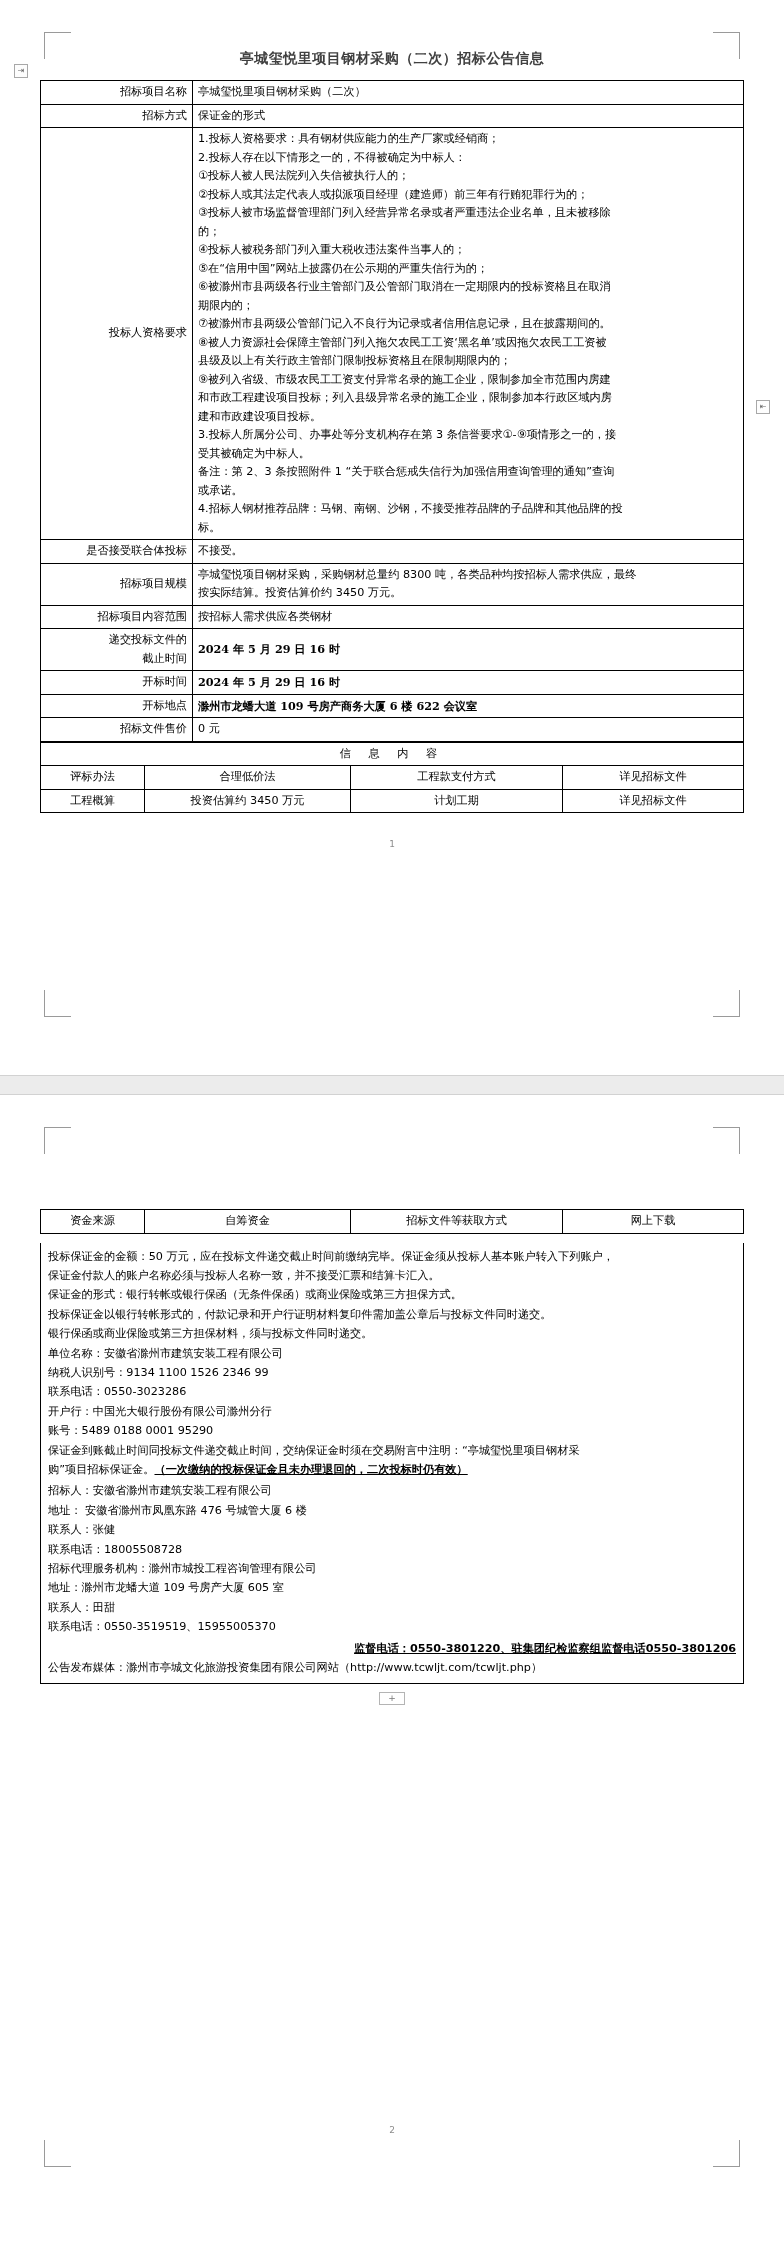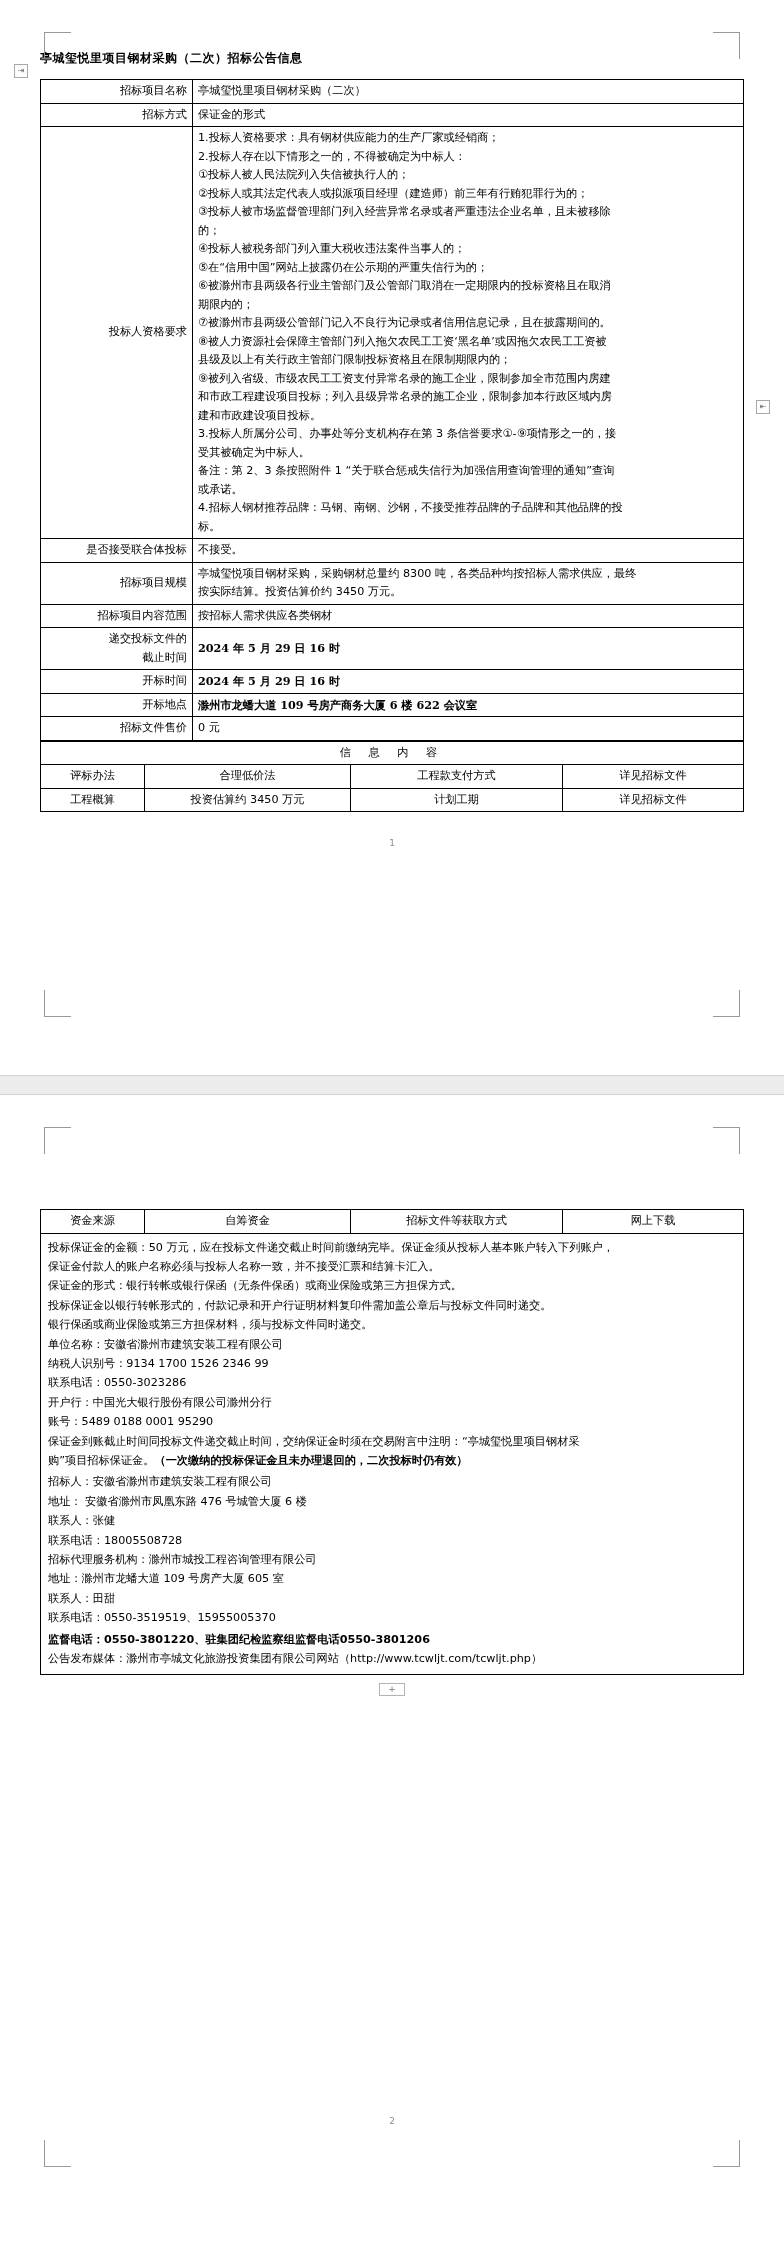--- a/index.html
+++ b/index.html
@@ -29,26 +29,27 @@
   .crop.tr{border-right:1px solid #9a9a9a;border-top:1px solid #9a9a9a;}
   .crop.bl{border-left:1px solid #9a9a9a;border-bottom:1px solid #9a9a9a;}
   .crop.br{border-right:1px solid #9a9a9a;border-bottom:1px solid #9a9a9a;}
 
   
   .handle{position:absolute;width:12px;height:12px;border:1px solid #a8a8a8;background:#fdfdfd;
     font-size:8px;line-height:11px;text-align:center;color:#666;}
 
   
   .doc-title{
+    text-align:center;
     font-family:"DejaVu Serif","Liberation Serif",serif;
     font-weight:bold;
-    font-size:12px;
+    font-size:14px;
     letter-spacing:0.5px;
     margin:22px 0 12px 0;
-    color:#000000;
+    color:#404040;
   }
 
   
   table.doc{
     border-collapse:collapse;
     width:100%;
     table-layout:fixed;
   }
   table.doc td{
     border:1px solid #000;
@@ -68,23 +69,24 @@
   p.ln{margin:0;}
 
   
   .p2table td{font-size:11.2px;line-height:19px;}
   .freeblock{
     border:1px solid #000;
     border-top:none;
     padding:4px 7px 6px 7px;
     font-size:11.2px;
     line-height:19.4px;
+    margin-top:9px;
   }
   .freeblock p{margin:0;}
-  .ul{}
+  .ul{text-decoration:underline;text-align:right;}
   .boldline{font-weight:bold;}
 
   .twocol{display:flex;}
   .twocol > div{flex:1;}
 
   .pagenum{
     text-align:center;
     font-size:9px;
     color:#8c8c8c;
     margin-top:26px;
@@ -256,21 +258,21 @@
     </table>
 
     <div class="freeblock">
       <div id="p2-paragraphs">
           <p class="ln">投标保证金的金额：50 万元，应在投标文件递交截止时间前缴纳完毕。保证金须从投标人基本账户转入下列账户，</p>
           <p class="ln">保证金付款人的账户名称必须与投标人名称一致，并不接受汇票和结算卡汇入。</p>
           <p class="ln">保证金的形式：银行转帐或银行保函（无条件保函）或商业保险或第三方担保方式。</p>
           <p class="ln">投标保证金以银行转帐形式的，付款记录和开户行证明材料复印件需加盖公章后与投标文件同时递交。</p>
           <p class="ln">银行保函或商业保险或第三方担保材料，须与投标文件同时递交。</p>
           <p class="ln">单位名称：安徽省滁州市建筑安装工程有限公司</p>
-          <p class="ln">纳税人识别号：9134 1700 1526 2346 99</p>
+          <p class="ln">纳税人识别号：9134 1100 1526 2346 99</p>
           <p class="ln">联系电话：0550-3023286</p>
           <p class="ln">开户行：中国光大银行股份有限公司滁州分行</p>
           <p class="ln">账号：5489 0188 0001 95290</p>
         </div>
       <p>保证金到账截止时间同投标文件递交截止时间，交纳保证金时须在交易附言中注明：“亭城玺悦里项目钢材采</p>
       <p><span>购”项目招标保证金。</span><span class="ul boldline">（一次缴纳的投标保证金且未办理退回的，二次投标时仍有效）</span></p>
 
       <div class="twocol" style="margin-top:2px;flex-direction:column;">
         <div id="p2-contact-left">
             <p class="ln">招标人：安徽省滁州市建筑安装工程有限公司</p>

